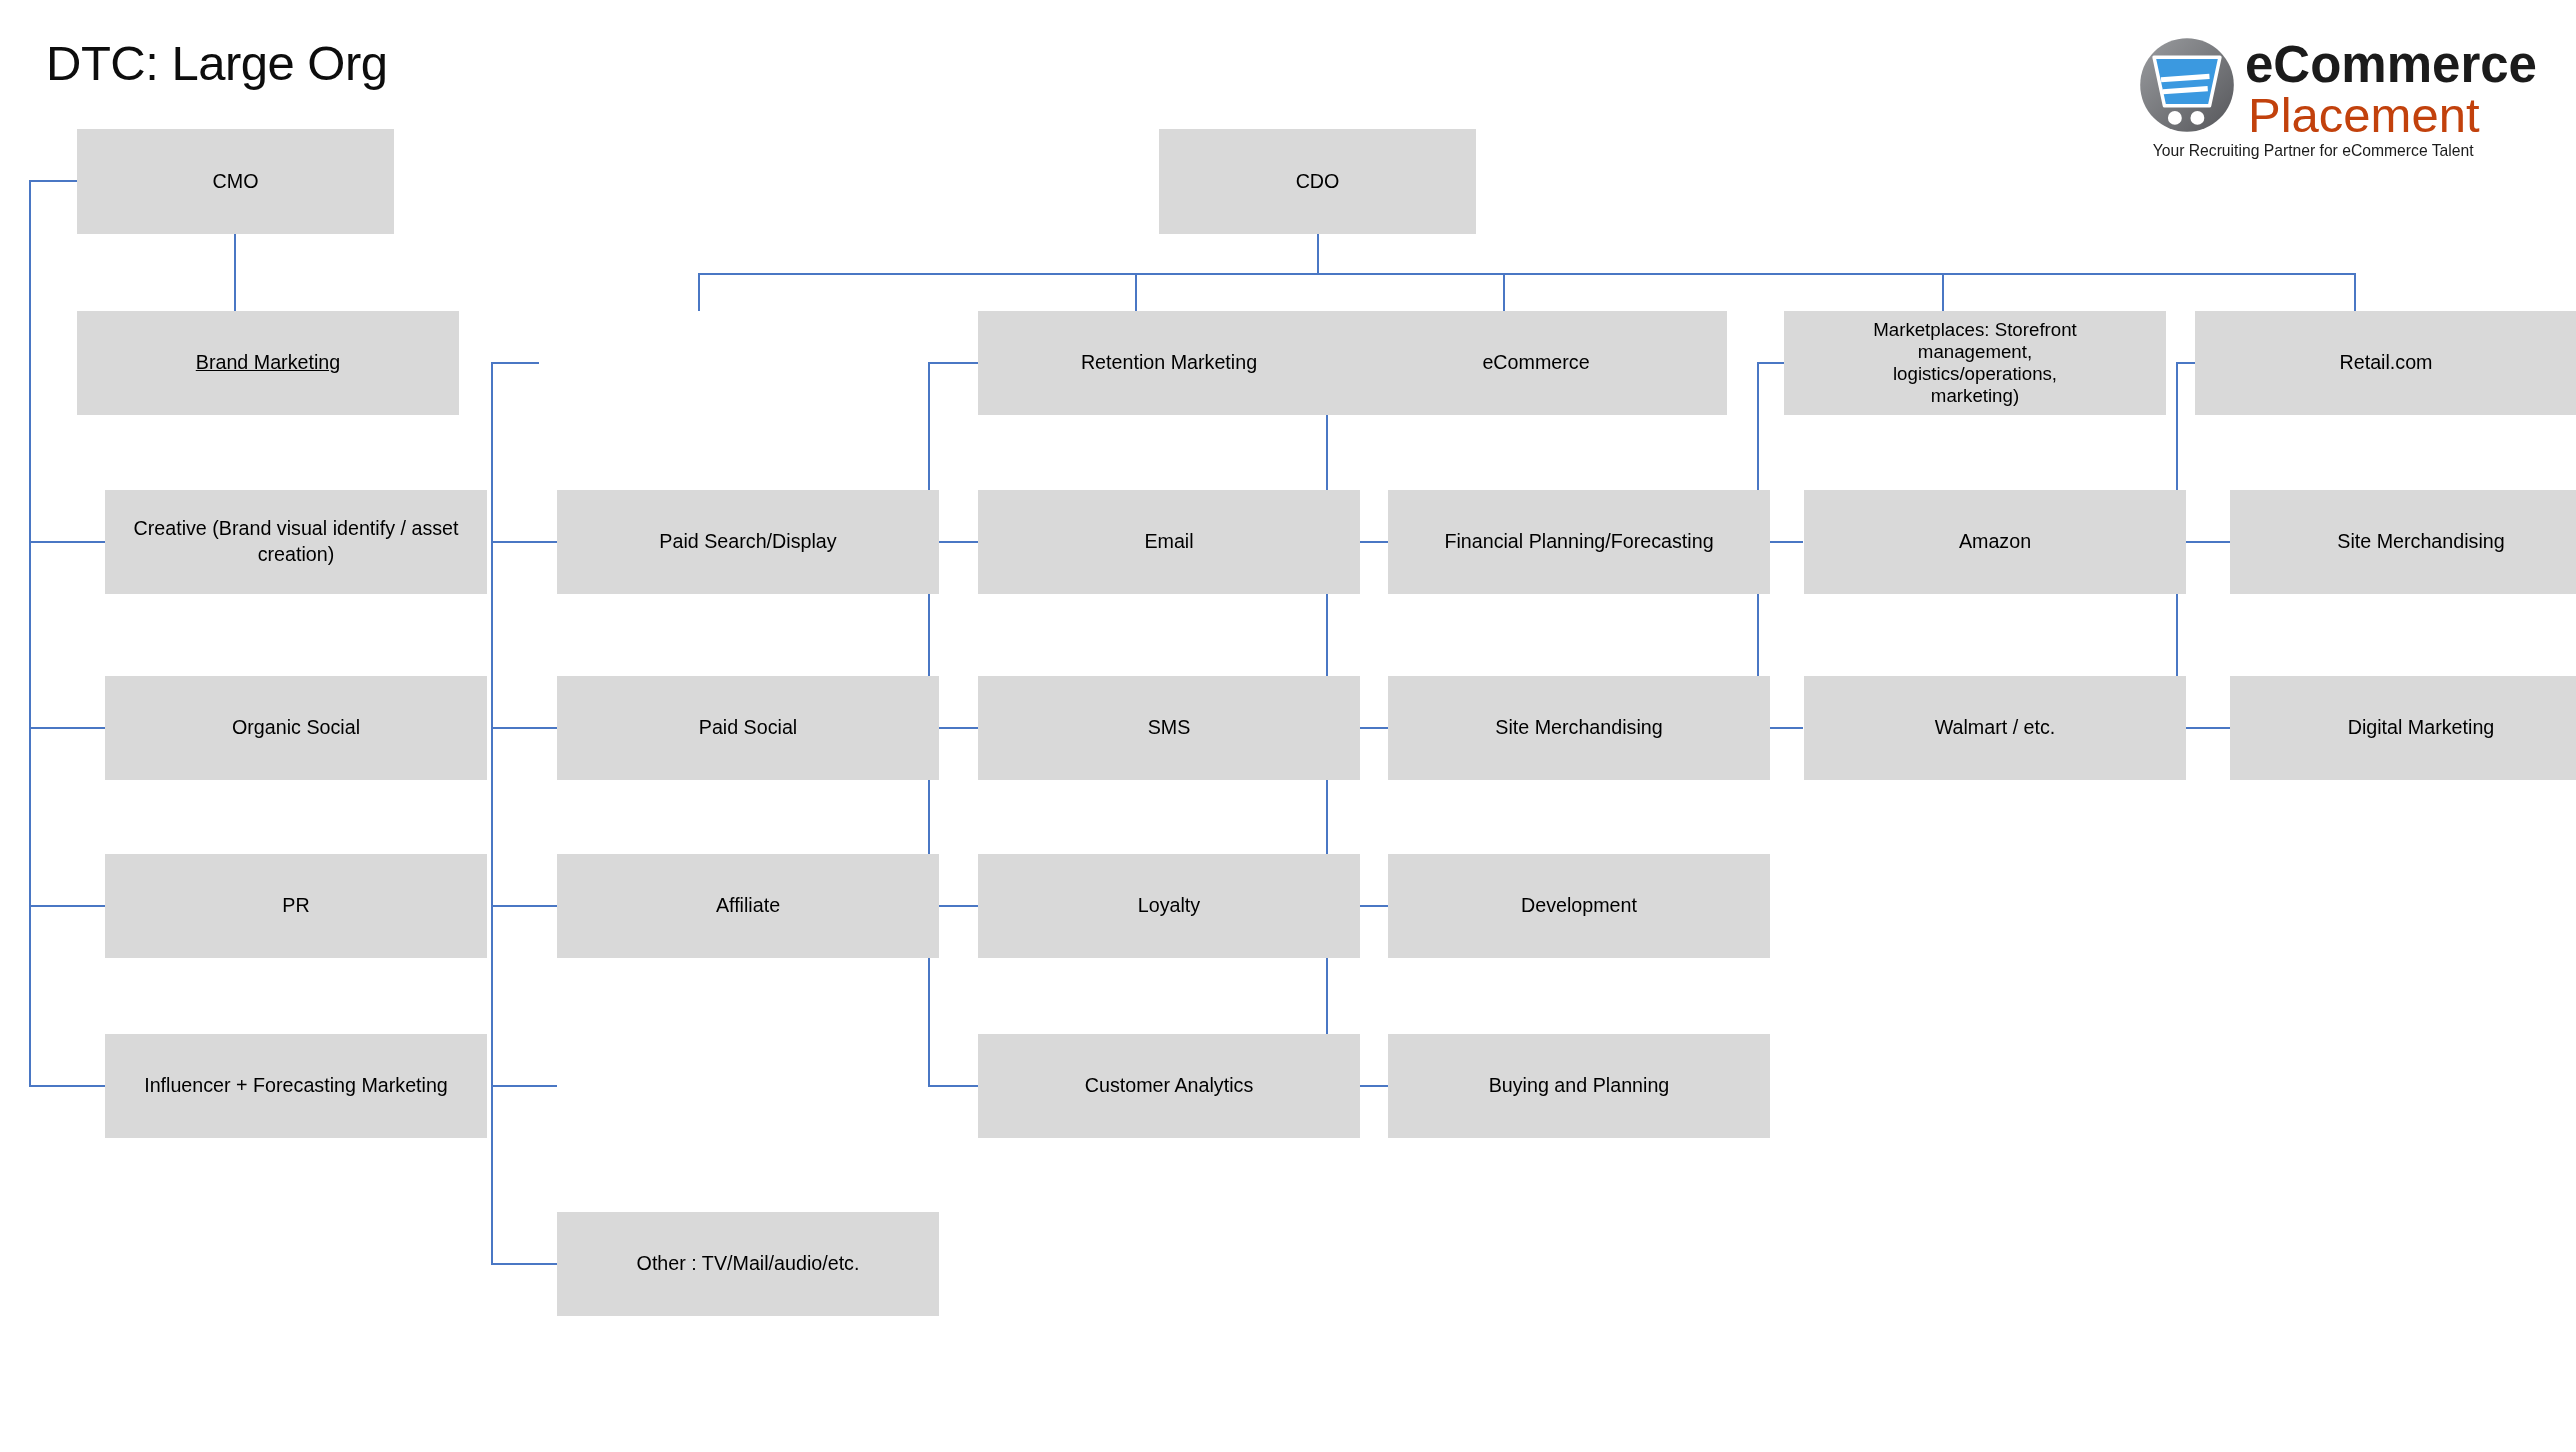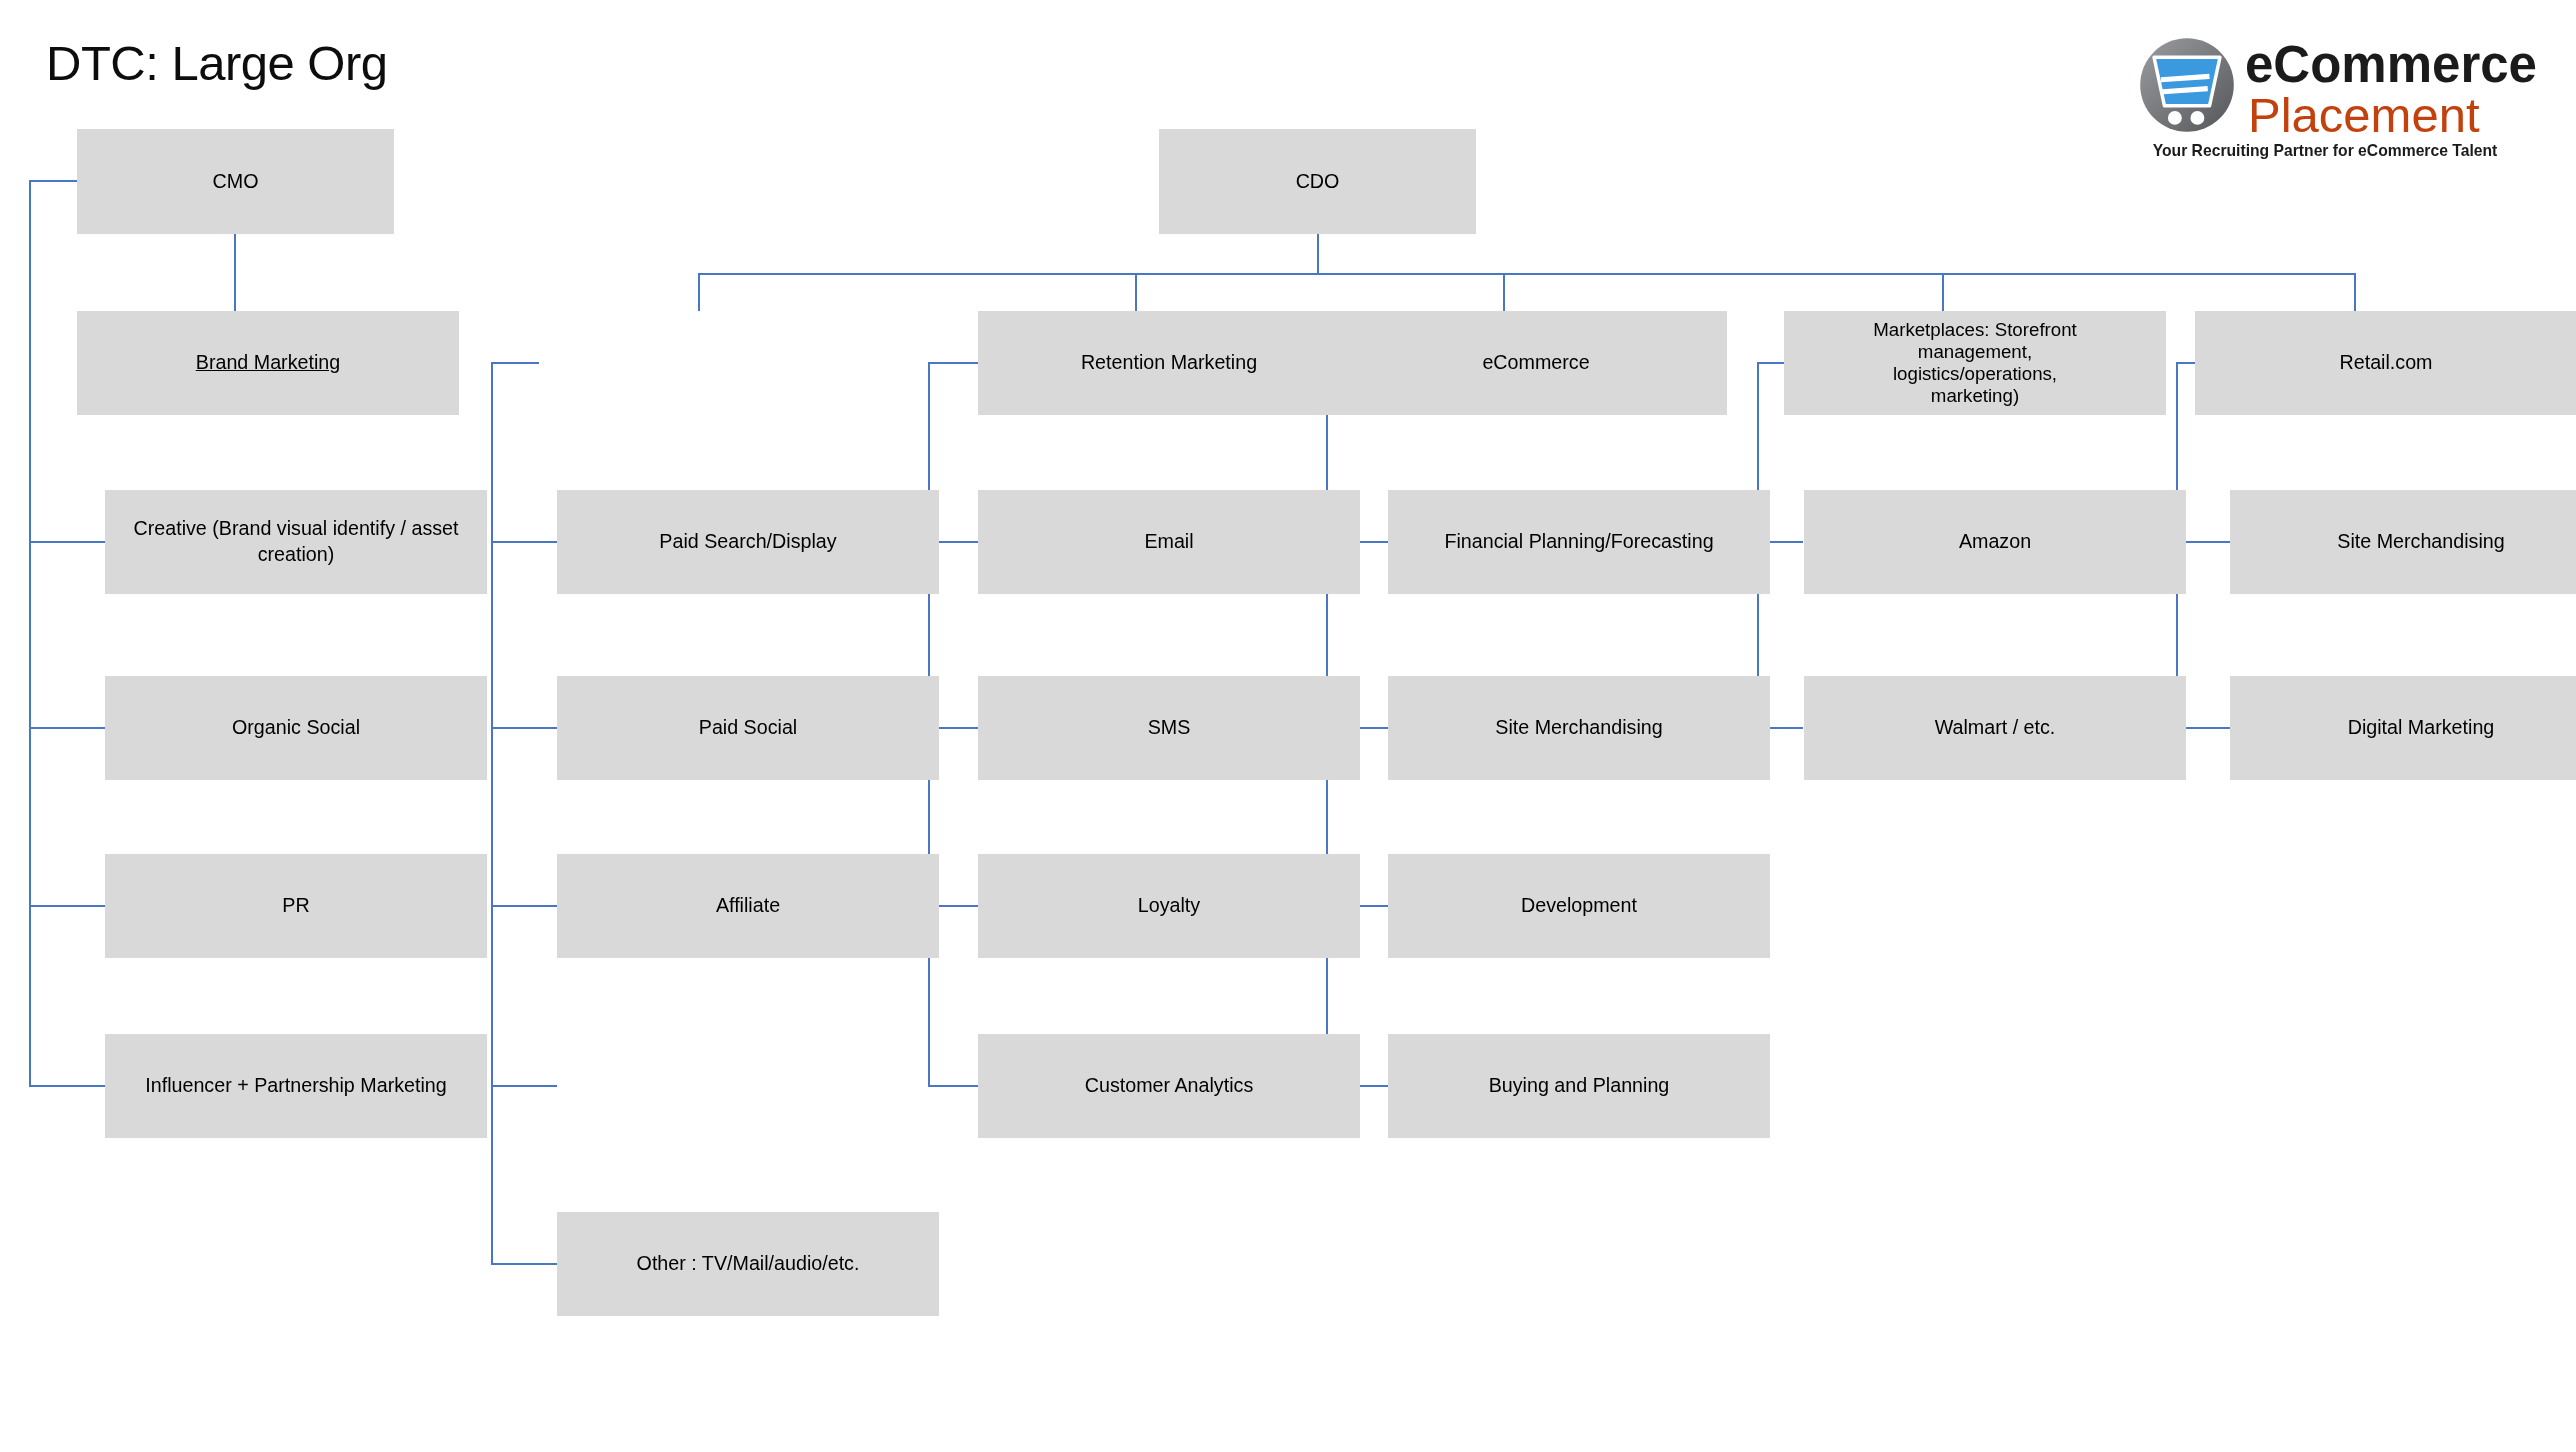--- a/index.html
+++ b/index.html
@@ -15,21 +15,21 @@
   .node.tight .label{max-width:238px;font-size:18.7px;line-height:1.18;}
   
   .hl,.vl{position:absolute;background:#4a77c4;}
   .hl{height:2px;}
   .vl{width:2px;}
   
   #logo{position:absolute;left:2135px;top:29.5px;width:423px;height:143px;}
   #logo-badge{position:absolute;left:0;top:3.9px;}
   #brand-top{position:absolute;left:110px;top:5.9px;font-size:51px;font-weight:bold;color:#1b1b1b;white-space:nowrap;}
   #brand-bottom{position:absolute;left:113px;top:57px;font-size:49px;color:#c2410c;white-space:nowrap;}
-  #tagline{position:absolute;left:17.7px;top:112px;font-size:15.7px;font-weight:bold;color:#1b1b1b;white-space:nowrap;}
+  #tagline{position:absolute;left:17.7px;top:112px;font-size:15.7px;font-weight:normal;color:#1b1b1b;white-space:nowrap;}
 </style>
 </head>
 <body>
 
 <div id="page">
 
   <div id="title">DTC: Large Org</div>
 
   <div class="vl" style="left:28.5px;top:181px;height:905px;"></div>
   <div class="hl" style="left:28.5px;top:180px;width:48px;"></div>
@@ -88,21 +88,21 @@
   <div class="node" style="left:105px;top:490px;">
       <span class="label">Creative (Brand visual identify / asset creation)</span>
     </div>
   <div class="node" style="left:105px;top:676px;">
       <span class="label">Organic Social</span>
     </div>
   <div class="node" style="left:105px;top:854px;">
       <span class="label">PR</span>
     </div>
   <div class="node" style="left:105px;top:1034px;">
-      <span class="label">Influencer + Partnership Marketing</span>
+      <span class="label">Influencer + Forecasting Marketing</span>
     </div>
 
   <div class="node wide-exec" style="left:1159px;top:129px;">
       <span class="label">CDO</span>
     </div>
 
   <div class="node" style="left:557px;top:490px;">
       <span class="label">Paid Search/Display</span>
     </div>
   <div class="node" style="left:557px;top:676px;">

